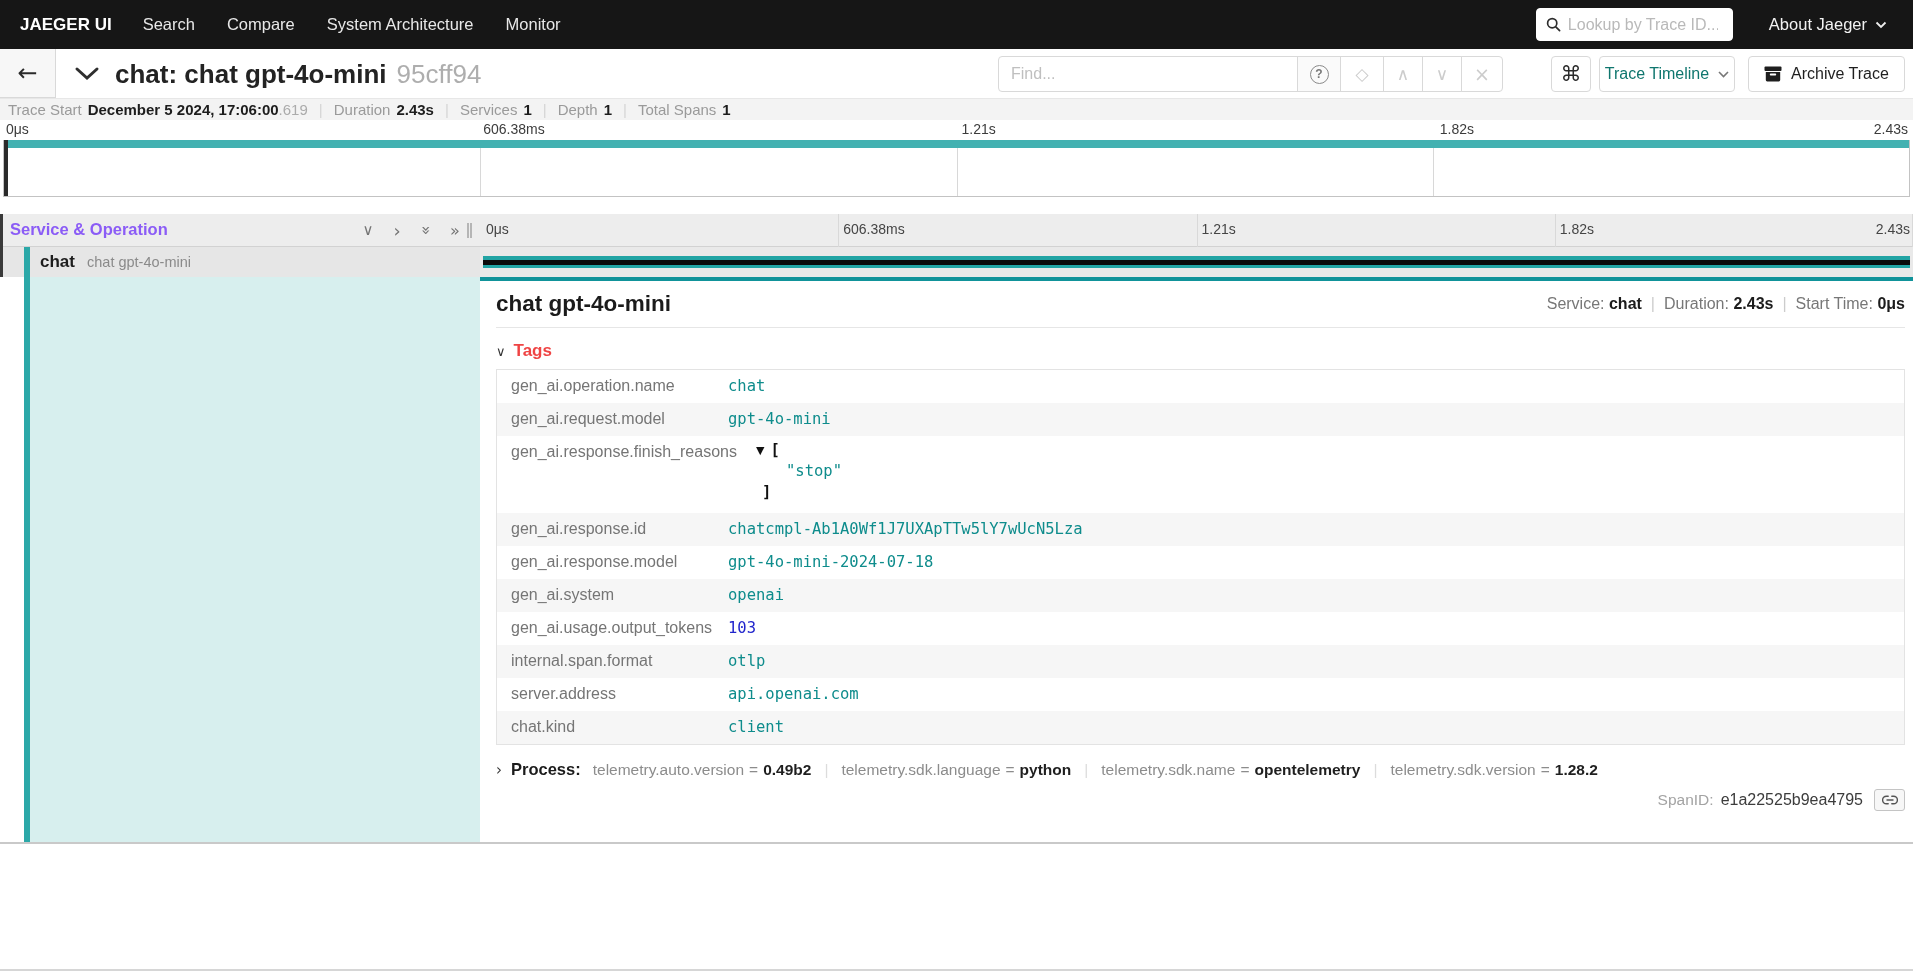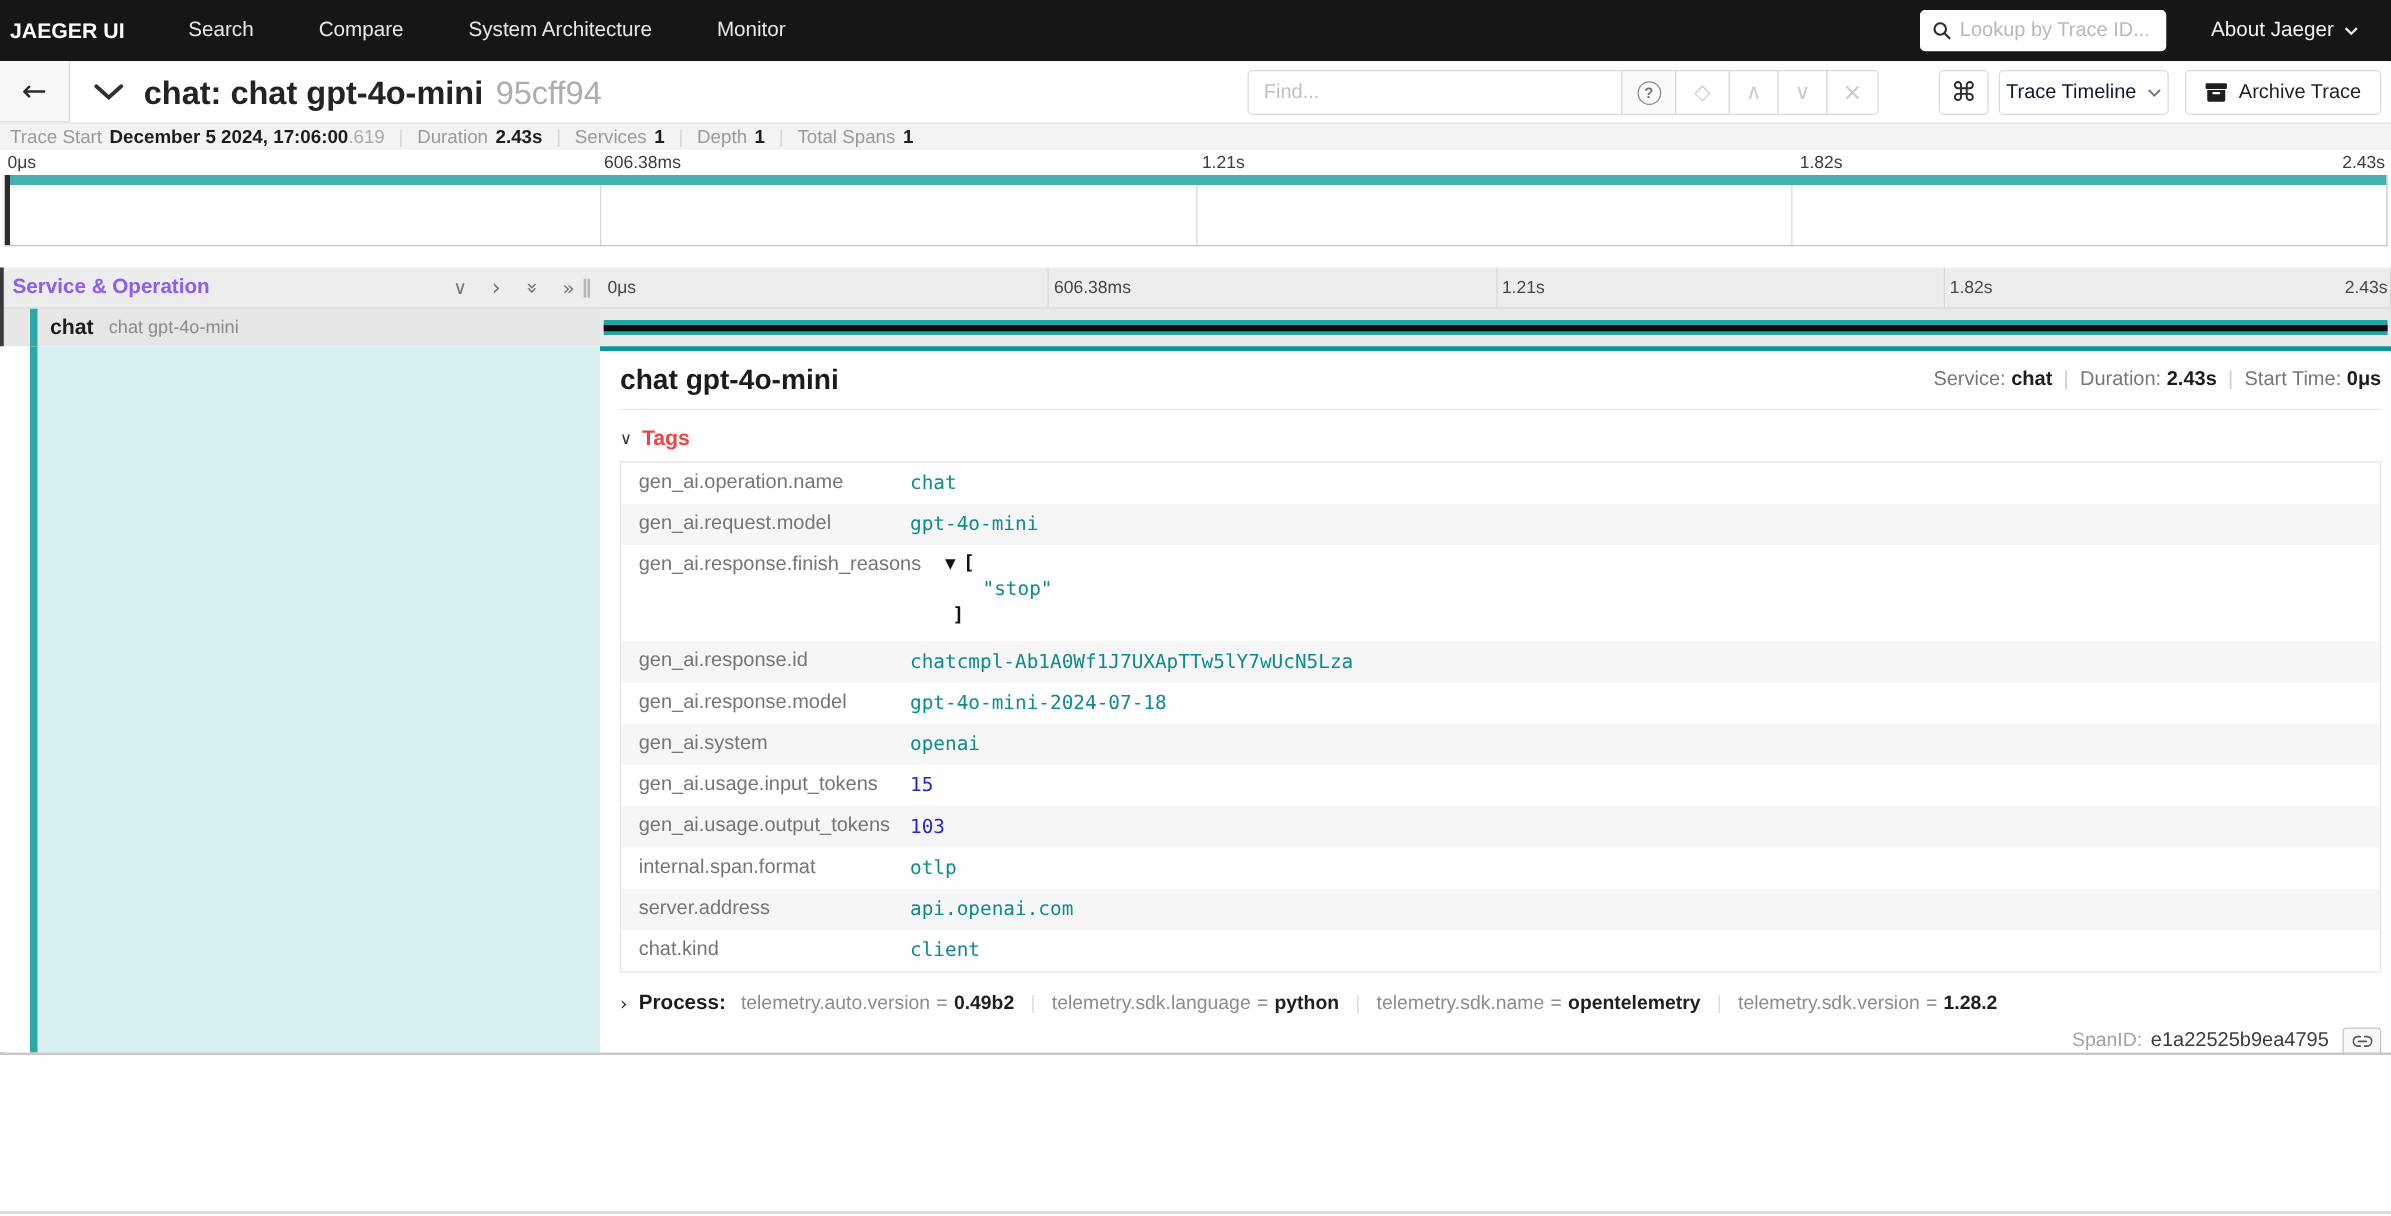--- a/index.html
+++ b/index.html
@@ -6,21 +6,21 @@
     --accent-teal:#2ba8a8; --accent-teal-dark:#11939a; --detail-bg-teal:#d7efee;
     --value-string:#0e8c8c; --value-number:#2125cc; --topnav-bg:#161616;
   }
   *{box-sizing:border-box; margin:0; padding:0;}
   html,body{width:1913px; height:973px; overflow:hidden; background:#fff;}
   body{font-family:"Liberation Sans", sans-serif; color:#1f1f1f; position:relative;}
   .glyph{font-family:"DejaVu Sans", sans-serif;}
 
   
   .topnav{position:absolute; left:0; top:0; width:1913px; height:49px; background:var(--topnav-bg);
-          display:flex; align-items:center; padding-left:8px;gap:20px;}
+          display:flex; align-items:center; padding-left:20px;}
   .brand{color:#fff; font-weight:700; font-size:17px; margin-right:31px; cursor:pointer;}
   .nav-item{color:#e8e8e8; font-size:16.5px; margin-right:32px; cursor:pointer; white-space:nowrap;}
   .topnav-right{position:absolute; right:0; top:0; height:49px; display:flex; align-items:center; padding-right:26px; gap:36px;}
   .trace-lookup{width:197px; height:33px; background:#fff; border:1px solid #fff; border-radius:4px;
                 display:flex; align-items:center; padding:0 9px; gap:7px;}
   .trace-lookup input{border:0; outline:0; width:150px; font-size:16px; font-family:inherit; color:#333;}
   .trace-lookup input::placeholder{color:#b9b9b9;}
   .about{color:#f2f2f2; font-size:16.5px; display:flex; align-items:center; gap:8px; cursor:pointer; white-space:nowrap;}
 
   
@@ -40,21 +40,21 @@
        display:flex; align-items:center; justify-content:center; cursor:pointer;}
   .seg.addon{background:#fafafa; cursor:default;}
   .seg.narrow{width:40px;}
   .seg.last{border-radius:0 4px 4px 0; width:42px;}
   .q-circle{width:19px; height:19px; border:1.6px solid #8a8a8a; border-radius:50%;
             display:flex; align-items:center; justify-content:center; font-size:12px; color:#777; font-weight:700;}
   .dis{color:#ccc; font-size:17px;}
   .cmd-btn{margin-left:48px; width:40px; border:1px solid #d9d9d9; border-radius:4px; background:#fff;
            display:flex; align-items:center; justify-content:center; font-size:21px; color:#2b2b2b; cursor:pointer;}
   .view-select{margin-left:8px; width:136px; border:1px solid #d9d9d9; border-radius:4px; background:#fff;
-               display:flex; align-items:center; justify-content:center; gap:9px; font-size:16px; color:#0f172a; cursor:pointer;}
+               display:flex; align-items:center; justify-content:center; gap:9px; font-size:16px; color:#0f766e; cursor:pointer;}
   .archive-btn{margin-left:13px; width:157px; border:1px solid #d9d9d9; border-radius:4px; background:#fff;
                display:flex; align-items:center; justify-content:center; gap:9px; font-size:16px; color:#1f1f1f; cursor:pointer;}
 
   
   .trace-bar{position:absolute; left:0; top:98px; width:1913px; height:22px; background:#f3f3f3;
              border-top:1px solid #e7e7e7; display:flex; align-items:center; padding-left:8px;
              font-size:15px; white-space:nowrap;}
   .tb-label{color:#9a9a9a;}
   .tb-val{color:#1d1d1d; font-weight:700; margin-left:6px;}
   .tb-dim{color:#ababab; font-weight:400;}
@@ -316,24 +316,20 @@
     </div>
     <div class="tag-row">
       <div class="tag-key">gen_ai.response.model</div>
       <div class="tag-val">gpt-4o-mini-2024-07-18</div>
     </div>
     <div class="tag-row">
       <div class="tag-key">gen_ai.system</div>
       <div class="tag-val">openai</div>
     </div>
     <div class="tag-row">
-      <div class="tag-key">gen_ai.usage.input_tokens</div>
-      <div class="tag-val v-num">15</div>
-    </div>
-    <div class="tag-row">
       <div class="tag-key">gen_ai.usage.output_tokens</div>
       <div class="tag-val v-num">103</div>
     </div>
     <div class="tag-row">
       <div class="tag-key">internal.span.format</div>
       <div class="tag-val">otlp</div>
     </div>
     <div class="tag-row">
       <div class="tag-key">server.address</div>
       <div class="tag-val">api.openai.com</div>

